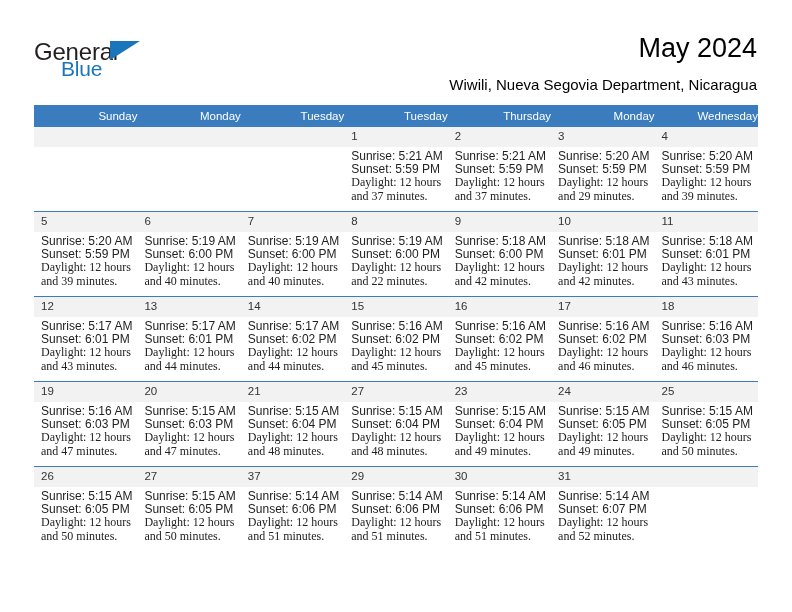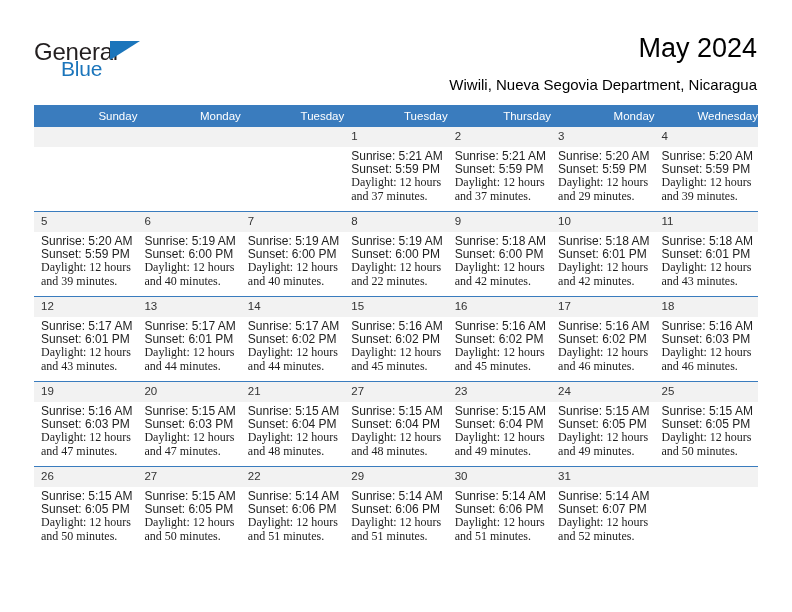--- a/index.html
+++ b/index.html
@@ -405,21 +405,21 @@
           </td>
           <td class="">
             <span class="daynum">27</span>
             <div class="details">
               <div>Sunrise: 5:15 AM</div>
               <div>Sunset: 6:05 PM</div>
               <div class="wrap">Daylight: 12 hours and 50 minutes.</div>
             </div>
           </td>
           <td class="">
-            <span class="daynum">22</span>
+            <span class="daynum">37</span>
             <div class="details">
               <div>Sunrise: 5:14 AM</div>
               <div>Sunset: 6:06 PM</div>
               <div class="wrap">Daylight: 12 hours and 51 minutes.</div>
             </div>
           </td>
           <td class="">
             <span class="daynum">29</span>
             <div class="details">
               <div>Sunrise: 5:14 AM</div>

